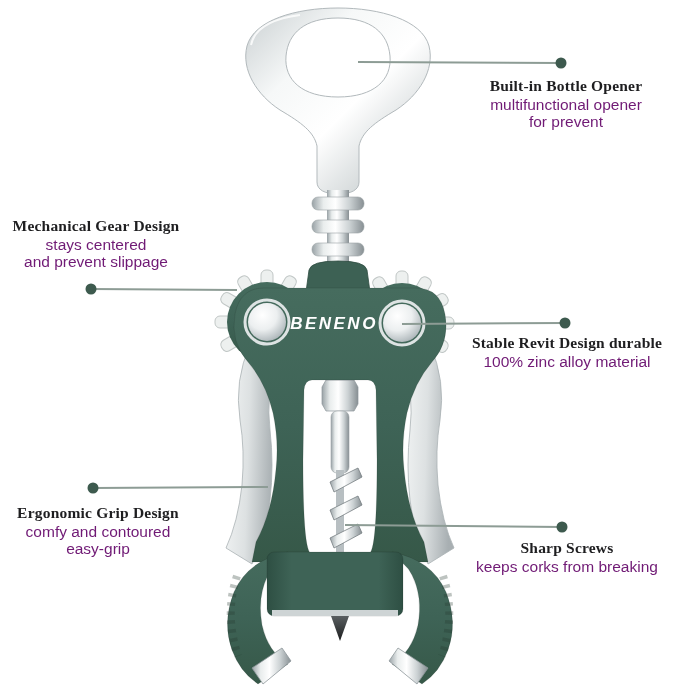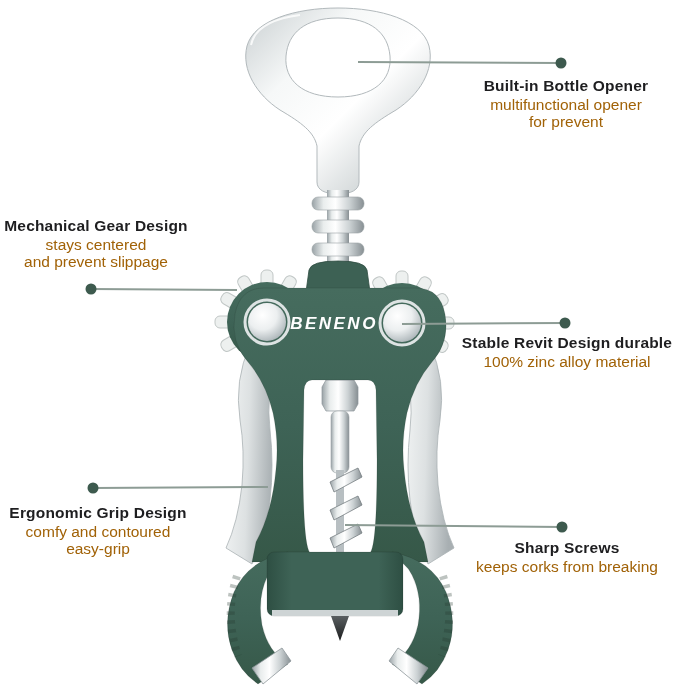--- a/index.html
+++ b/index.html
@@ -4,24 +4,24 @@
 <style>
   html,body { margin:0; padding:0; background:#ffffff; }
   .stage {
     position:relative; width:679px; height:689px; background:#ffffff;
     font-family:"Liberation Sans", sans-serif; overflow:hidden;
   }
   .product-svg { position:absolute; left:0; top:0; }
   .callout { position:absolute; text-align:center; }
   .callout h3 {
     margin:0; font-weight:bold; font-size:15.5px; line-height:20px;
-    letter-spacing:.2px; color:#1e1e20;
+    letter-spacing:.2px; color:#1e1e20;font-family:Liberation Serif, serif;
   }
   .callout p {
-    margin:0; font-size:15.5px; line-height:17px; color:#a16207;
+    margin:0; font-size:15.5px; line-height:17px; color:#701a75;
   }
   
   #co-opener { left:452px; top:76px;  width:228px; }
   #co-gear   { left:-4px;  top:216px; width:200px; }
   #co-rivet  { left:452px; top:333px; width:230px; }
   #co-grip   { left:-2px;  top:503px; width:200px; }
   #co-screws { left:452px; top:538px; width:230px; }
 </style>
 </head>
 <body>

